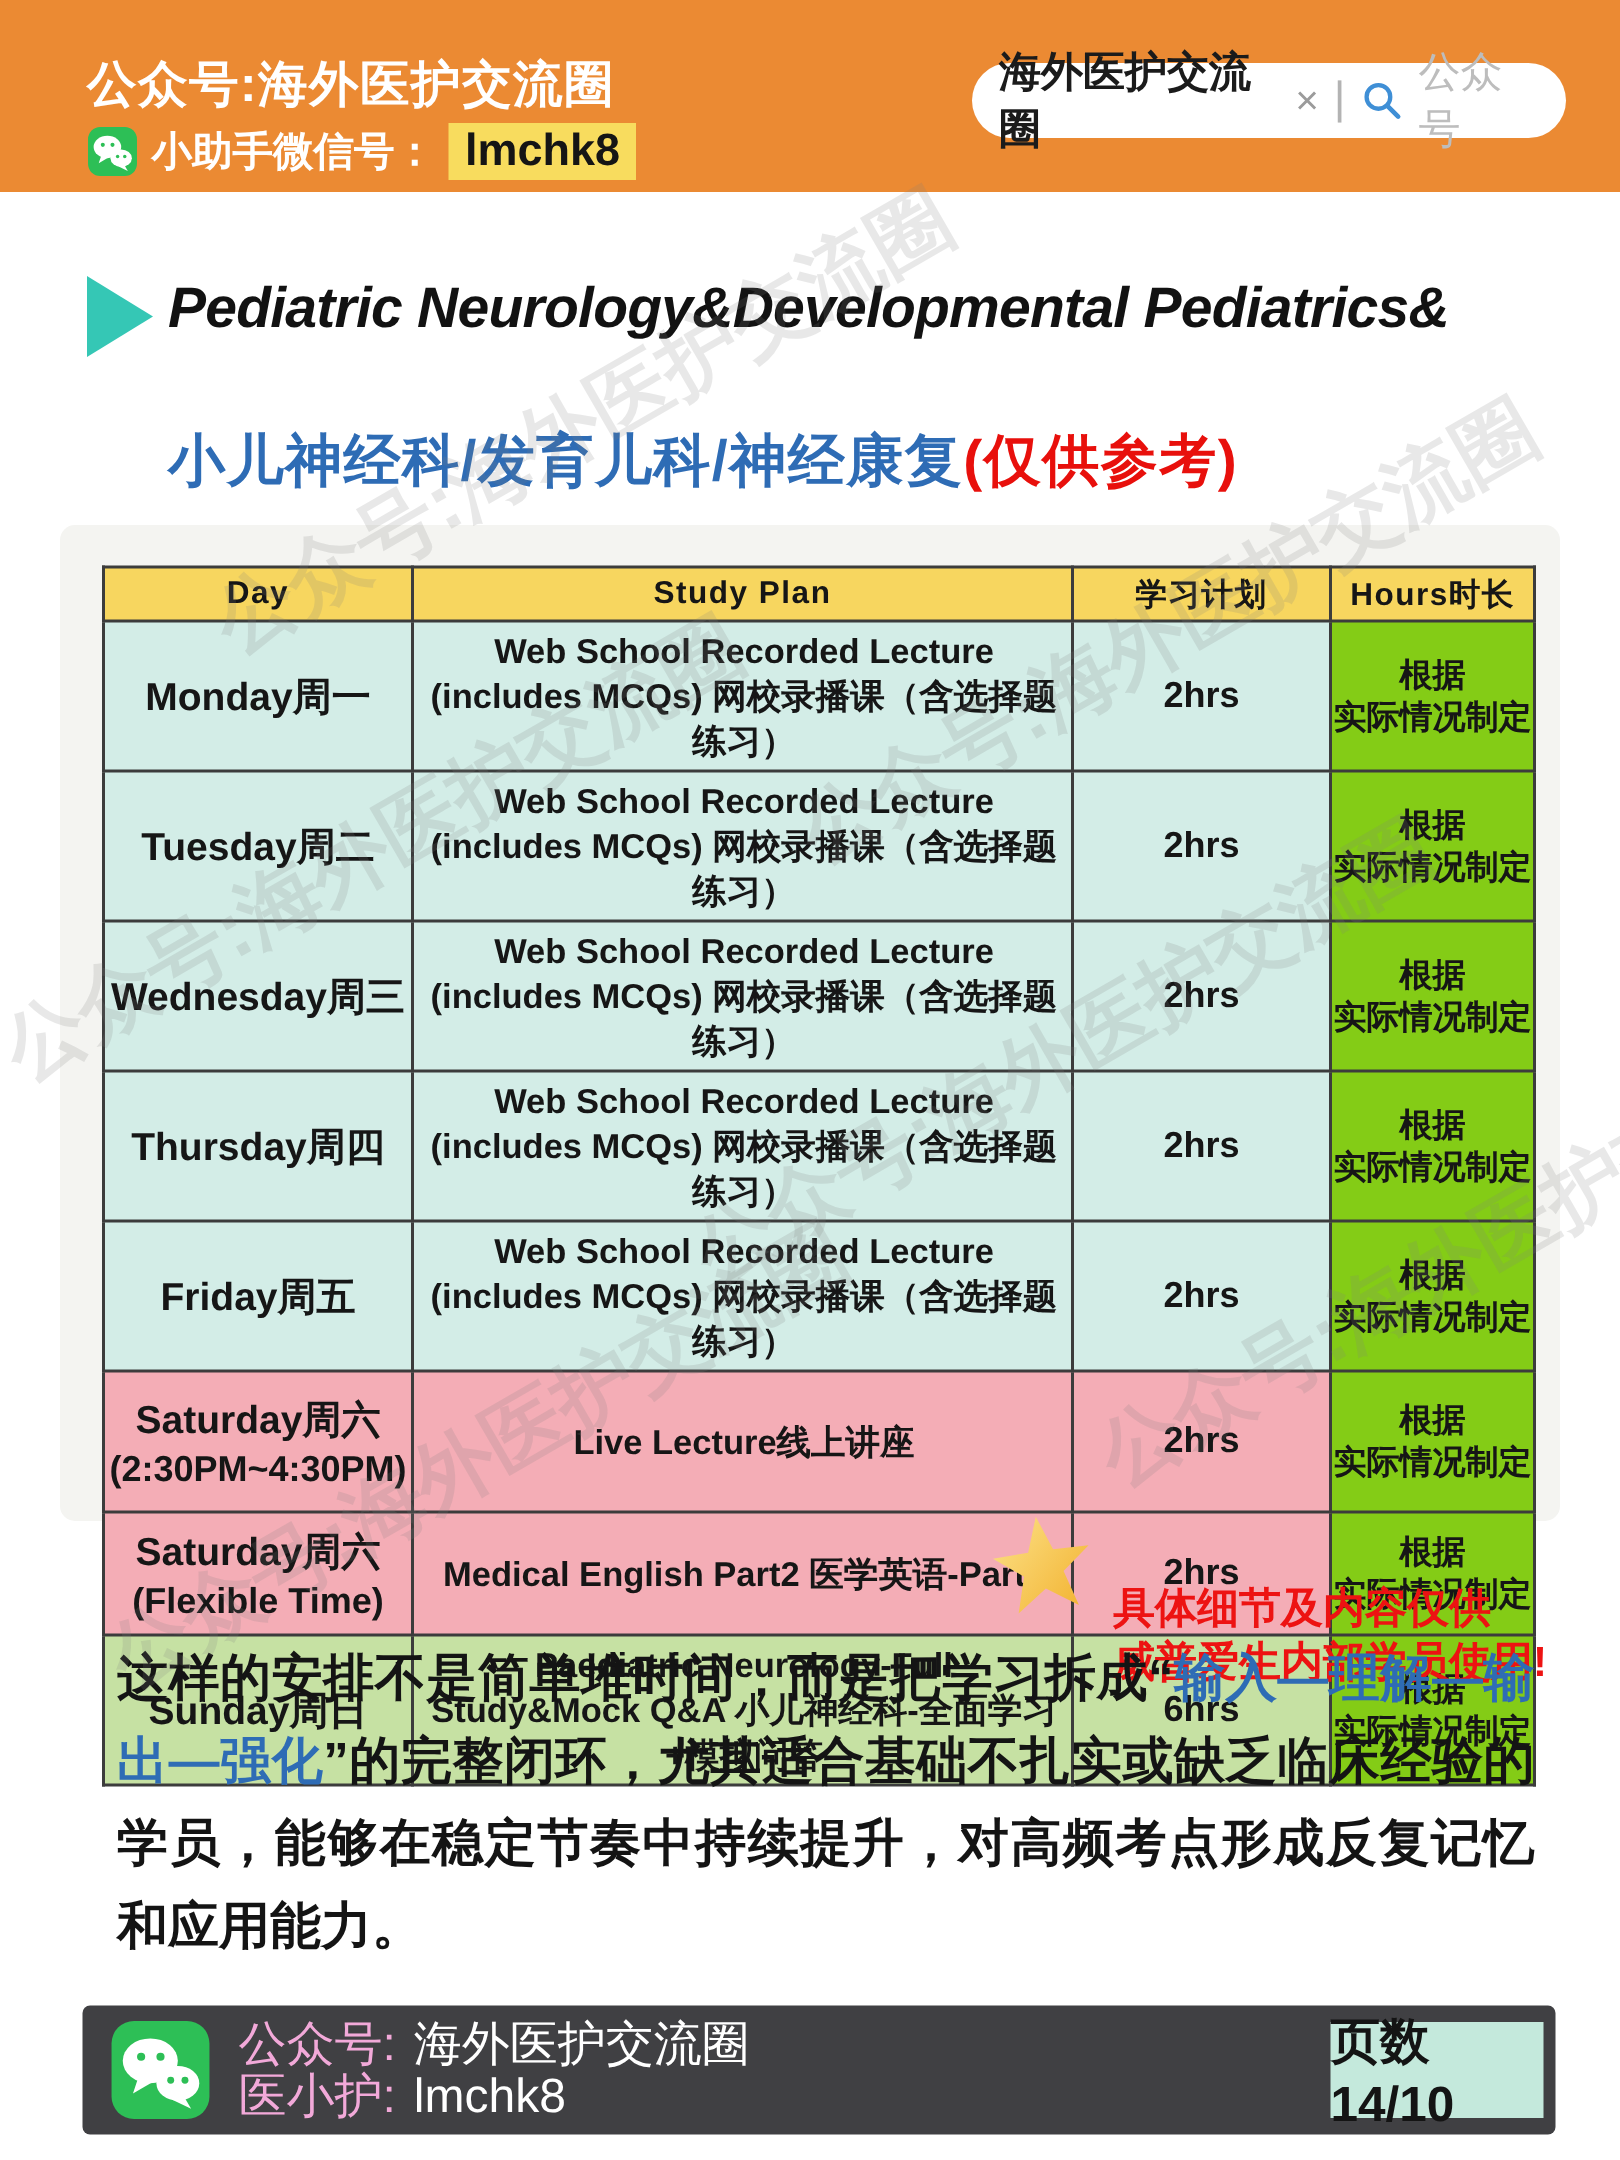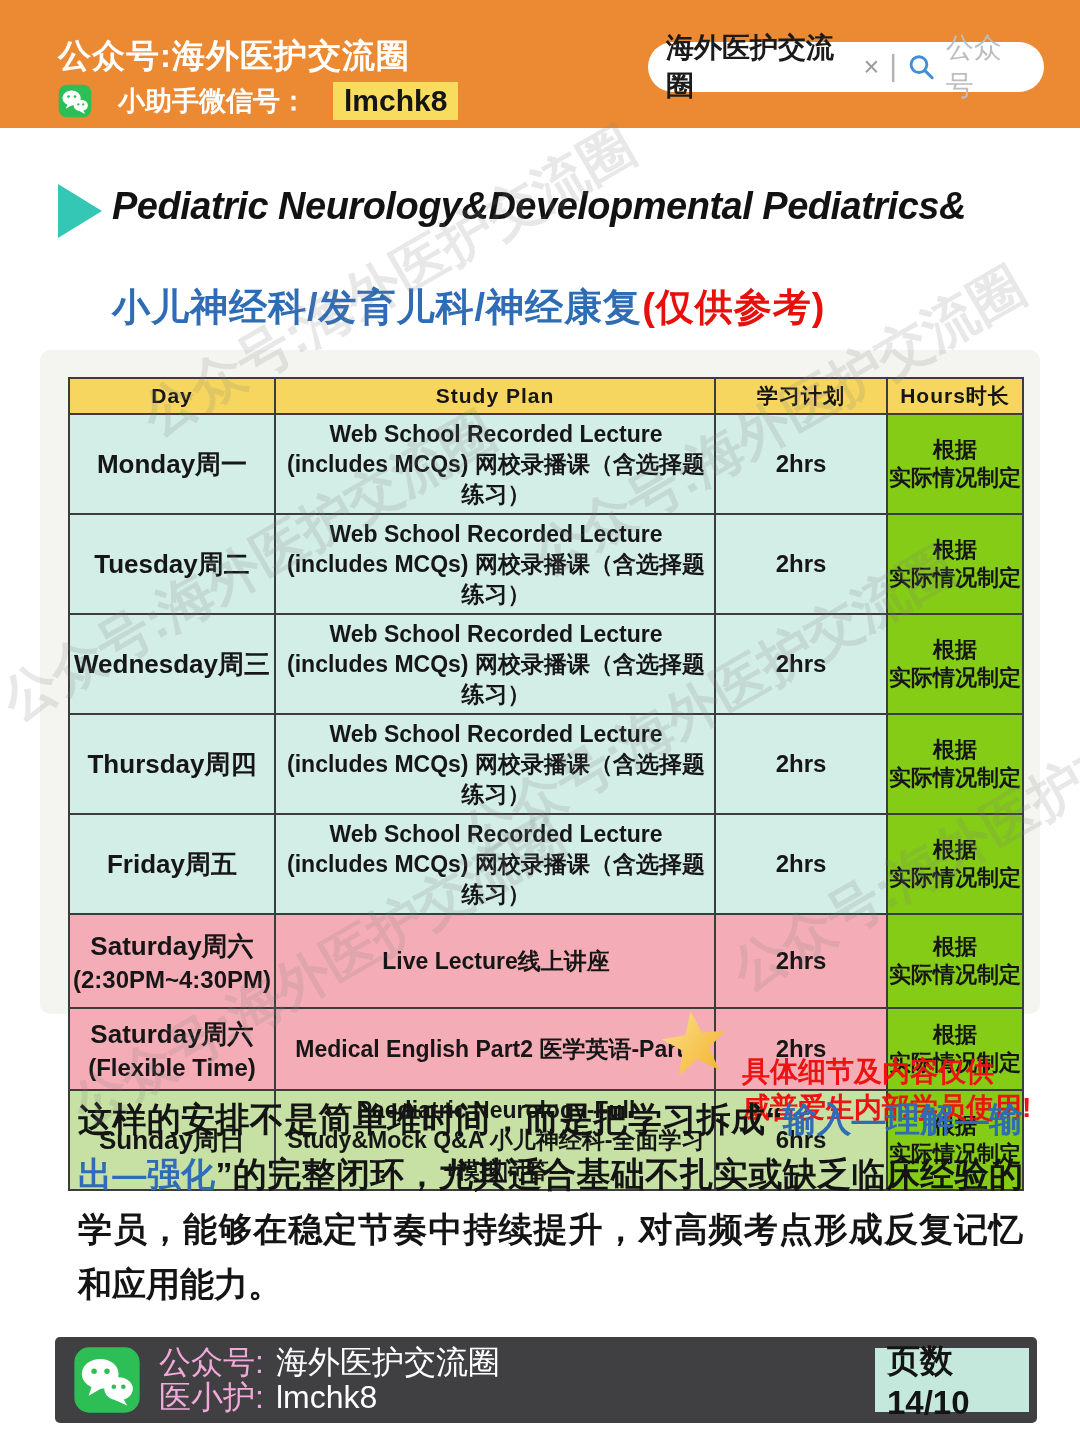--- a/index.html
+++ b/index.html
@@ -3,21 +3,21 @@
 <meta charset="utf-8">
 <style>
   html,body{margin:0;padding:0;}
   body{width:1080px;height:1440px;background:#ffffff;
        font-family:"Liberation Sans","DejaVu Sans",sans-serif;}
   .page{position:relative;width:1080px;height:1440px;overflow:hidden;background:#fff;}
 
   
   .topbar{position:absolute;left:0;top:0;width:1080px;height:128px;background:#EB8A33;}
   .account-name{position:absolute;left:58px;top:34px;font-size:33px;font-weight:800;color:#fff;letter-spacing:1px;}
-  .assistant-row{position:absolute;left:58px;top:82px;display:flex;align-items:center;gap:26px;}
+  .assistant-row{position:absolute;left:58px;top:82px;display:flex;align-items:center;gap:9px;}
   .assistant-label{font-size:27px;font-weight:800;color:#fff;}
   .chip{background:#F8DC5E;color:#151515;font-weight:800;font-size:30px;padding:1px 11px;line-height:36px;}
   .search-pill{position:absolute;left:648px;top:42px;width:396px;height:50px;background:#fff;border-radius:27px;
                display:flex;align-items:center;box-sizing:border-box;padding:0 18px;gap:10px;}
   .search-query{font-size:28px;font-weight:600;color:#1b1b1b;}
   .search-clear{font-size:27px;color:#9b9b9b;margin-left:auto;}
   .search-divider{font-size:30px;color:#b3b3b3;font-weight:400;margin-top:-3px;}
   .search-placeholder{font-size:28px;color:#bdbdbd;}
 
   
@@ -57,21 +57,21 @@
              line-height:55px;color:#141414;text-align:justify;margin:0;}
   .paragraph .blue{color:#2E6CB5;}
 
   
   .bottombar{position:absolute;left:55px;top:1337px;width:982px;height:86px;background:#404043;border-radius:5px;}
   .footer-wechat{position:absolute;left:18px;top:9px;width:68px;height:68px;}
   .footer-text{position:absolute;left:104px;top:8px;font-size:32px;font-weight:400;line-height:35px;}
   .flabel{color:#F2A9D9;margin-right:12px;}
   .fvalue{color:#ffffff;}
   .page-badge{position:absolute;right:8px;top:11px;width:142px;height:64px;background:#C4E9DC;color:#141414;
-              font-size:33px;font-weight:800;display:flex;align-items:center;justify-content:center;padding-left:12px;}
+              font-size:33px;font-weight:800;display:flex;align-items:center;justify-content:center;}
 
   
   .wm{position:absolute;font-size:54px;font-weight:800;color:rgba(125,125,125,0.18);
       transform:rotate(-30deg);white-space:nowrap;pointer-events:none;z-index:9;}
   .wm1{left:110px;top:245px;} .wm2{left:500px;top:385px;} .wm3{left:-30px;top:530px;}
   .wm4{left:430px;top:665px;} .wm5{left:700px;top:800px;} .wm6{left:40px;top:935px;}
 </style>
 </head>
 <body>
 

